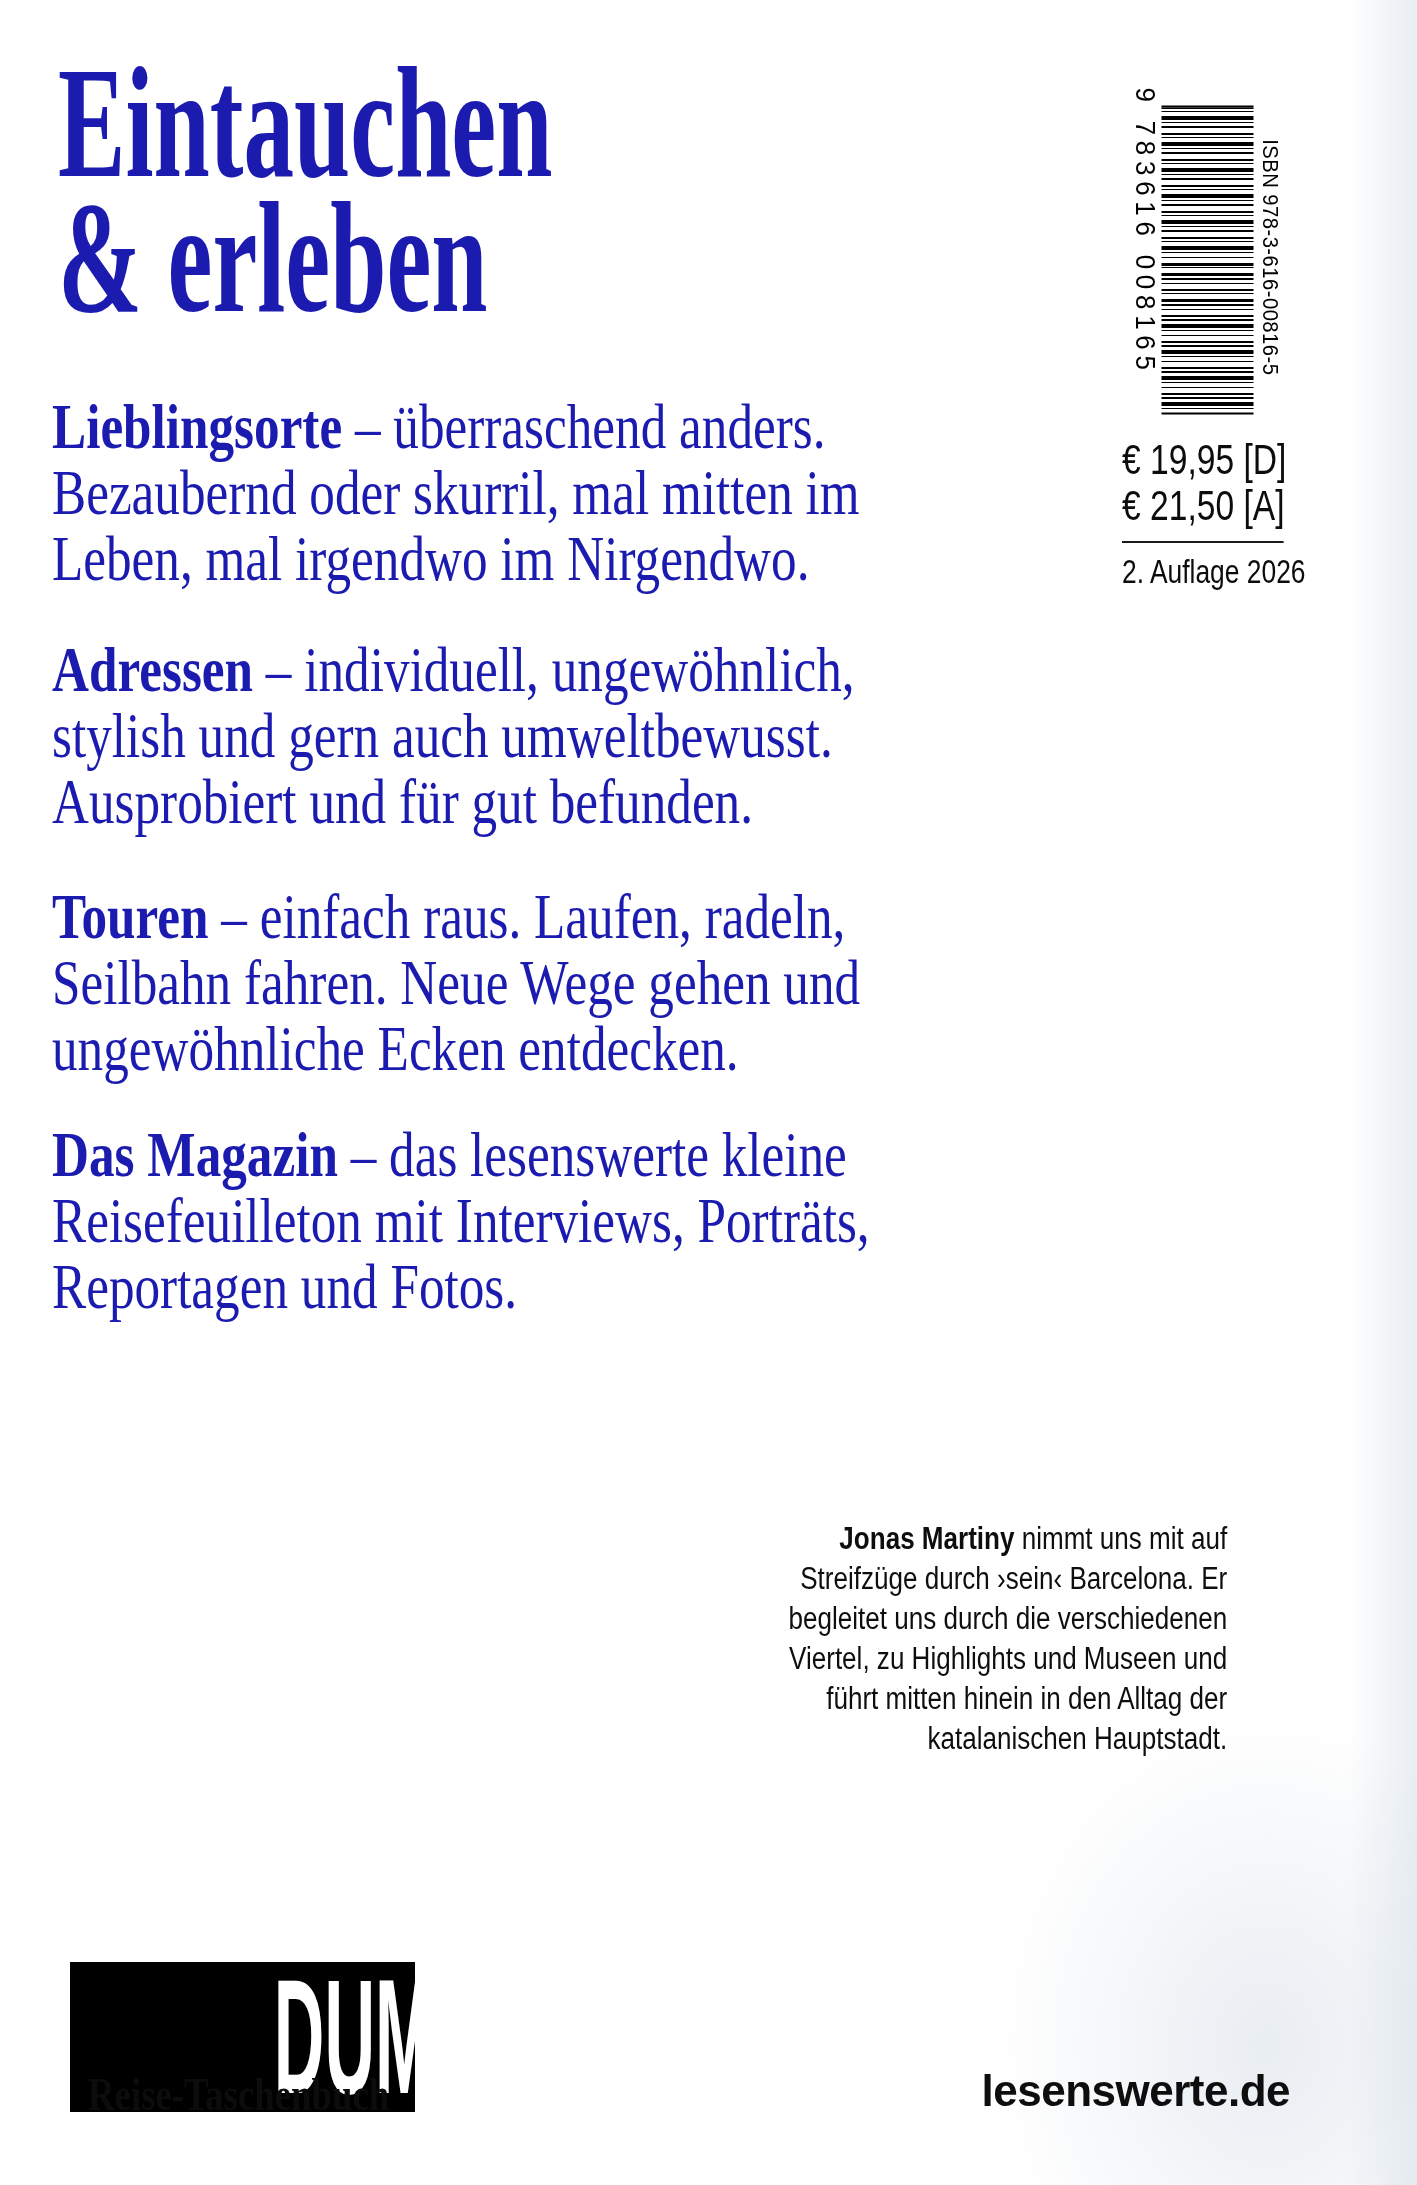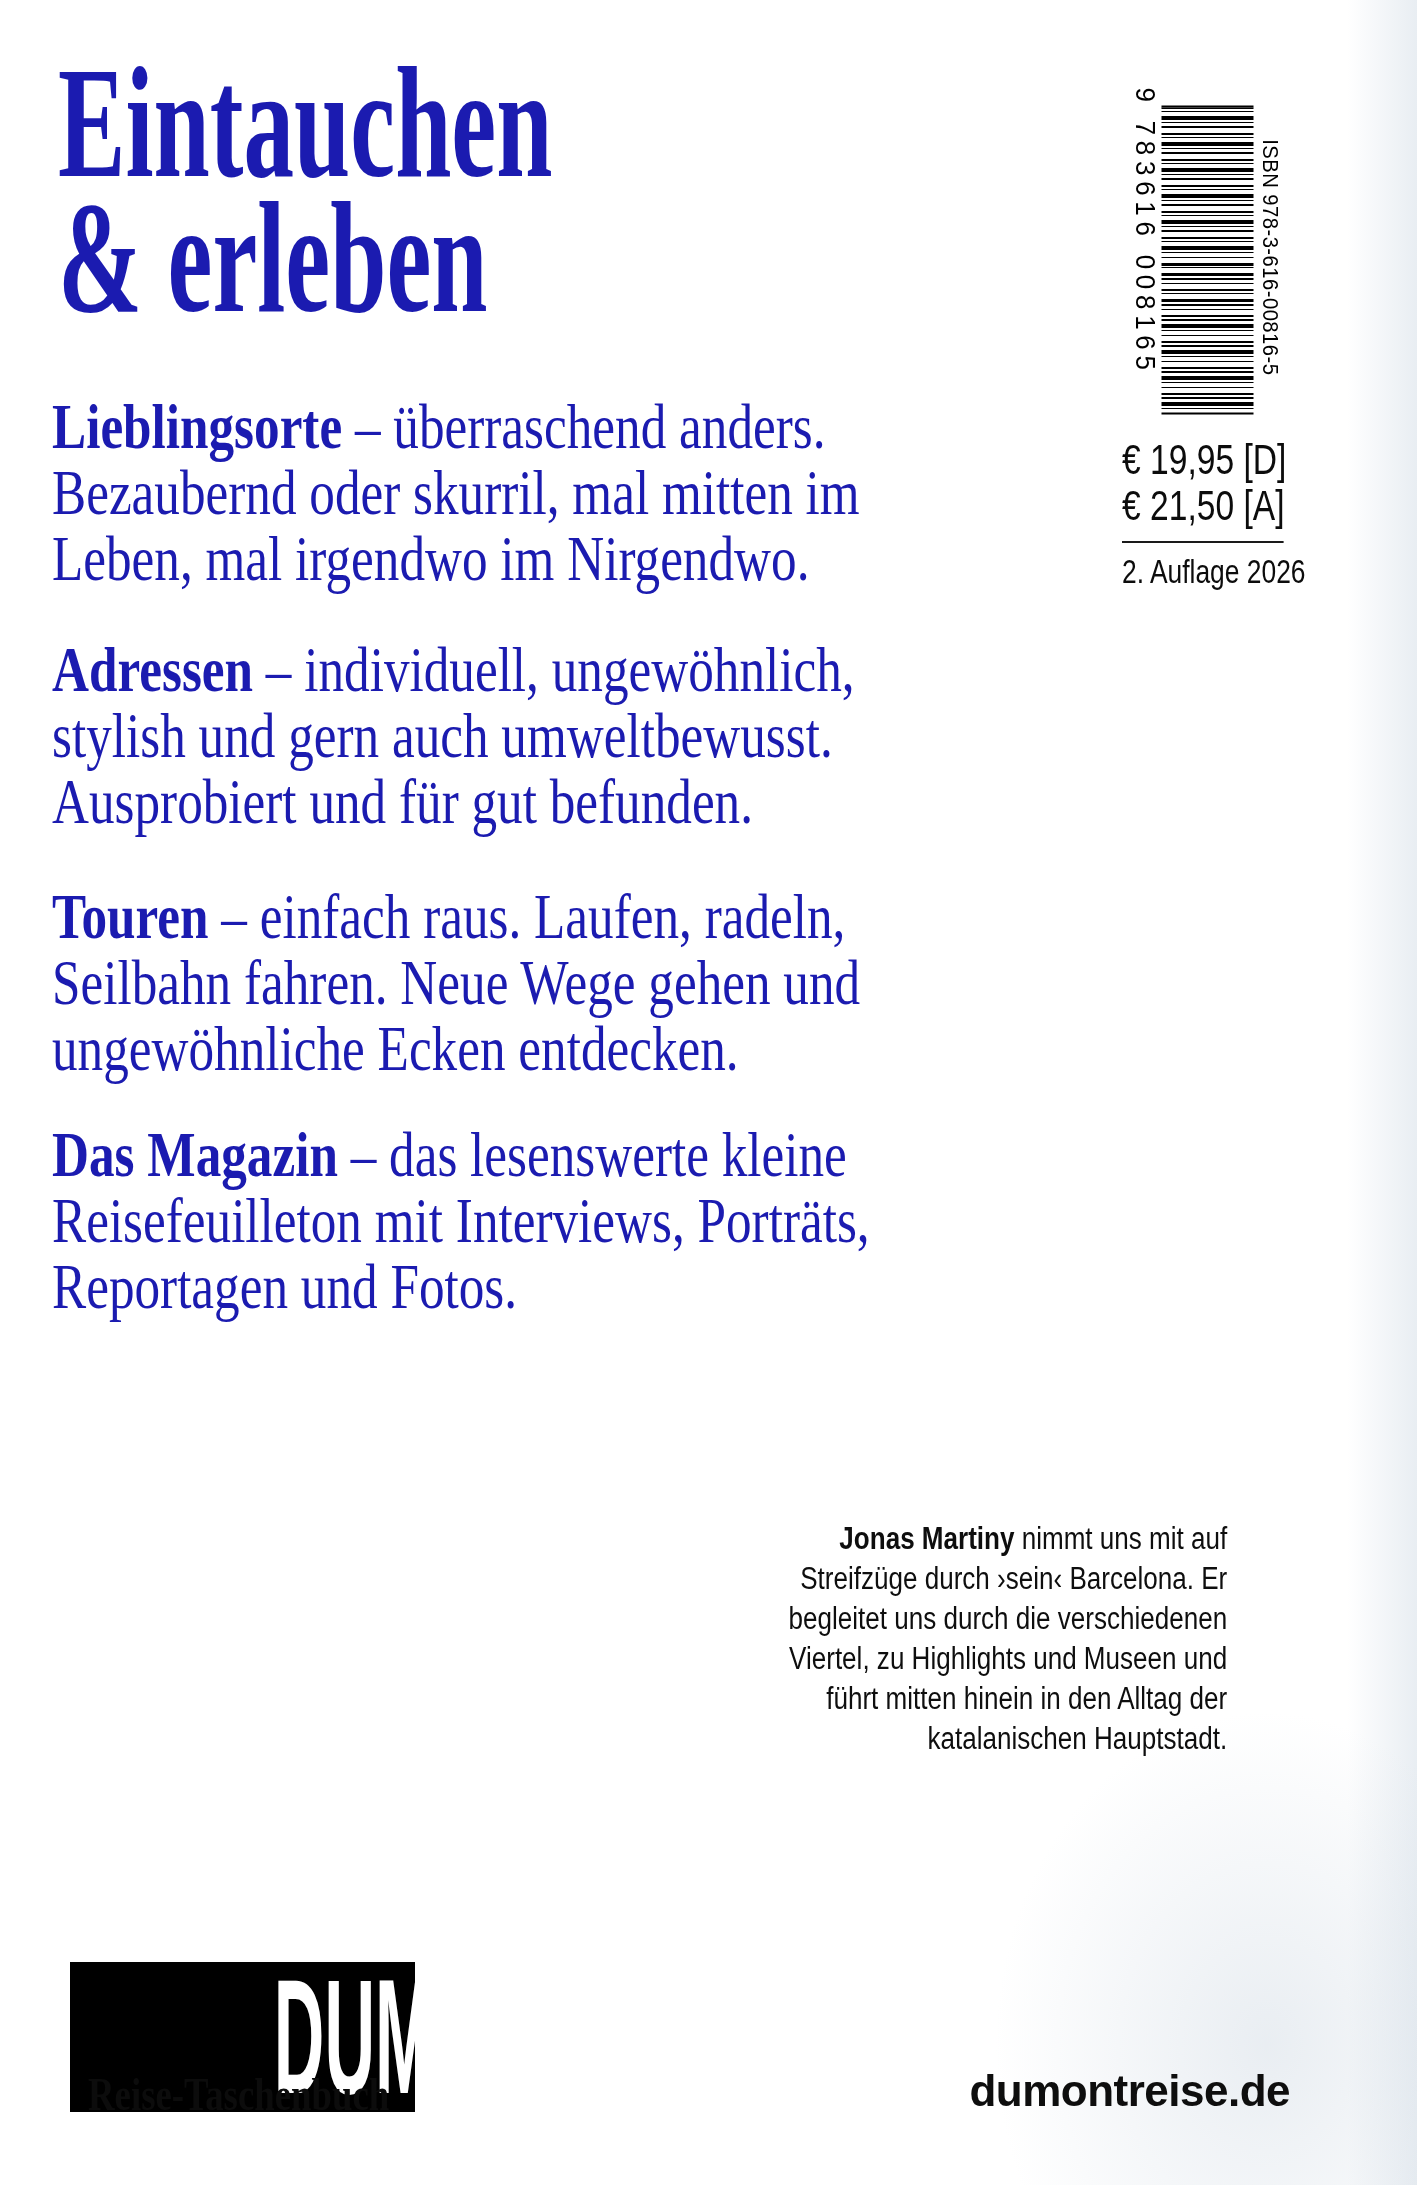--- a/index.html
+++ b/index.html
@@ -156,13 +156,13 @@
   <div>Viertel, zu Highlights und Museen und</div>
   <div>führt mitten hinein in den Alltag der</div>
   <div>katalanischen Hauptstadt.</div>
 </div>
 
 <div class="publisher-logo">
   <div class="logo-text">DUMONT</div>
 </div>
 <div class="series">Reise-Taschenbuch</div>
 
-<div class="website">dumontreise.de</div>
+<div class="website">lesenswerte.de</div>
 
 </body></html>

